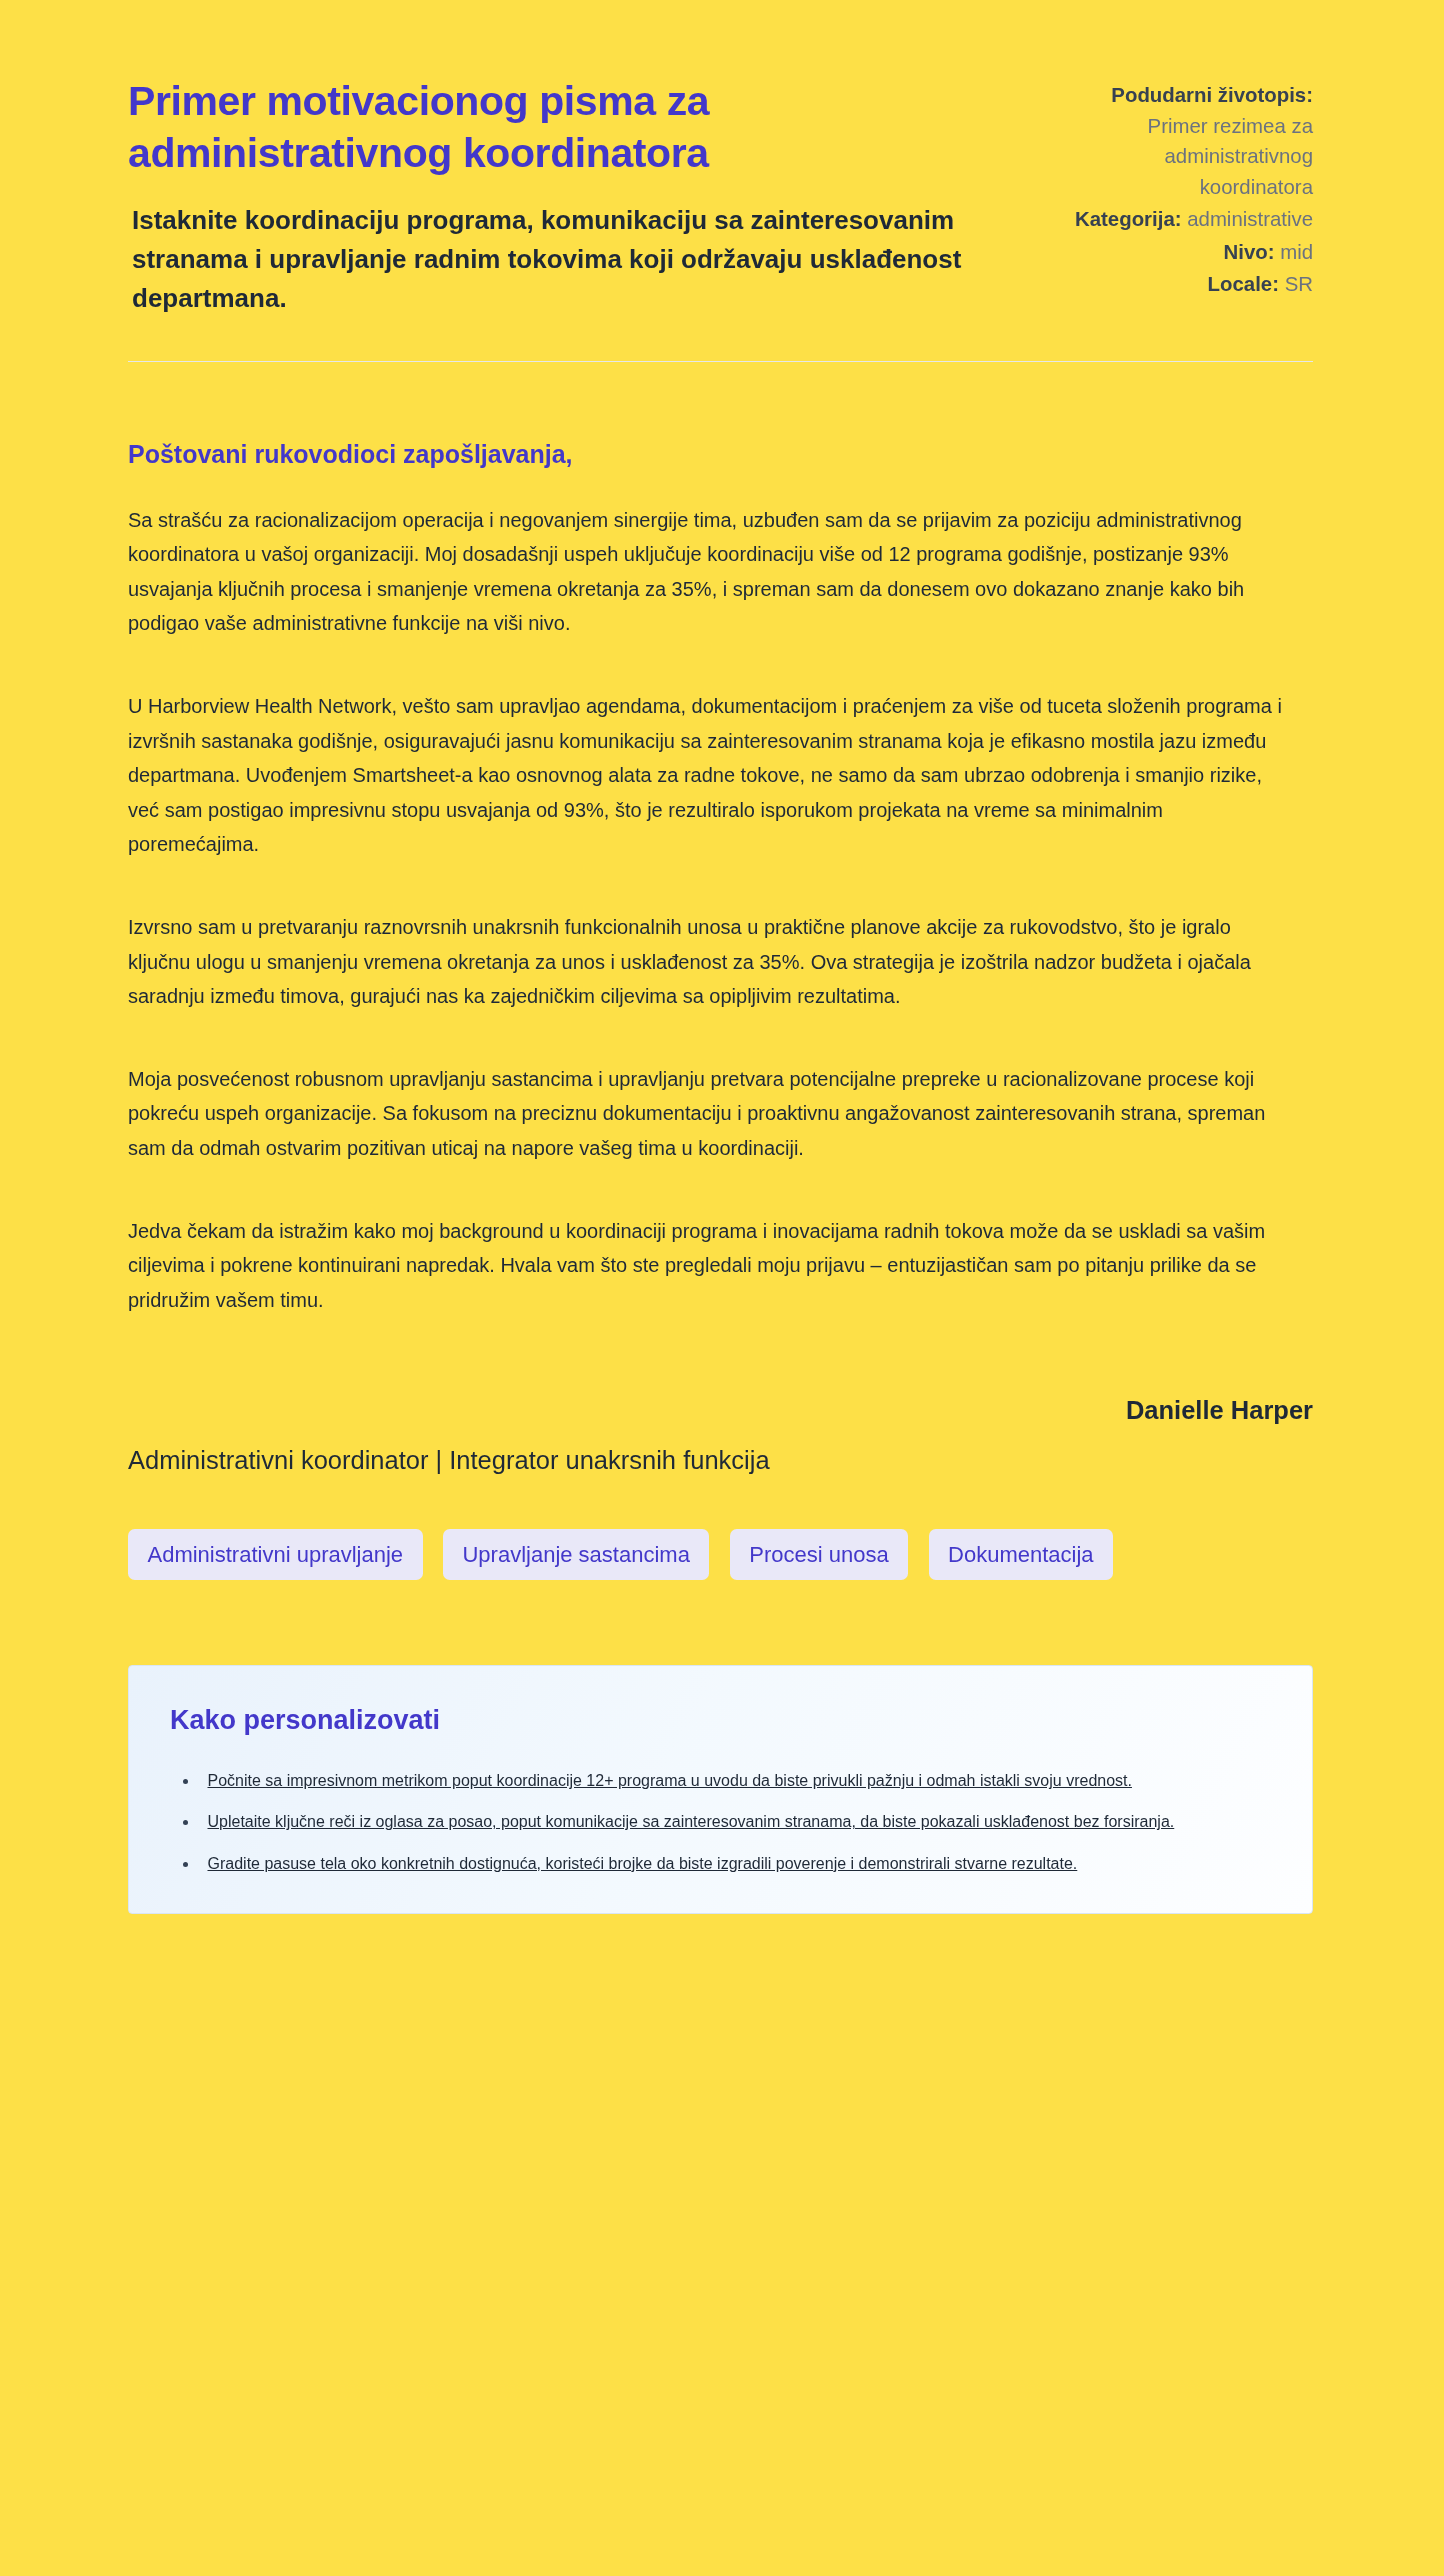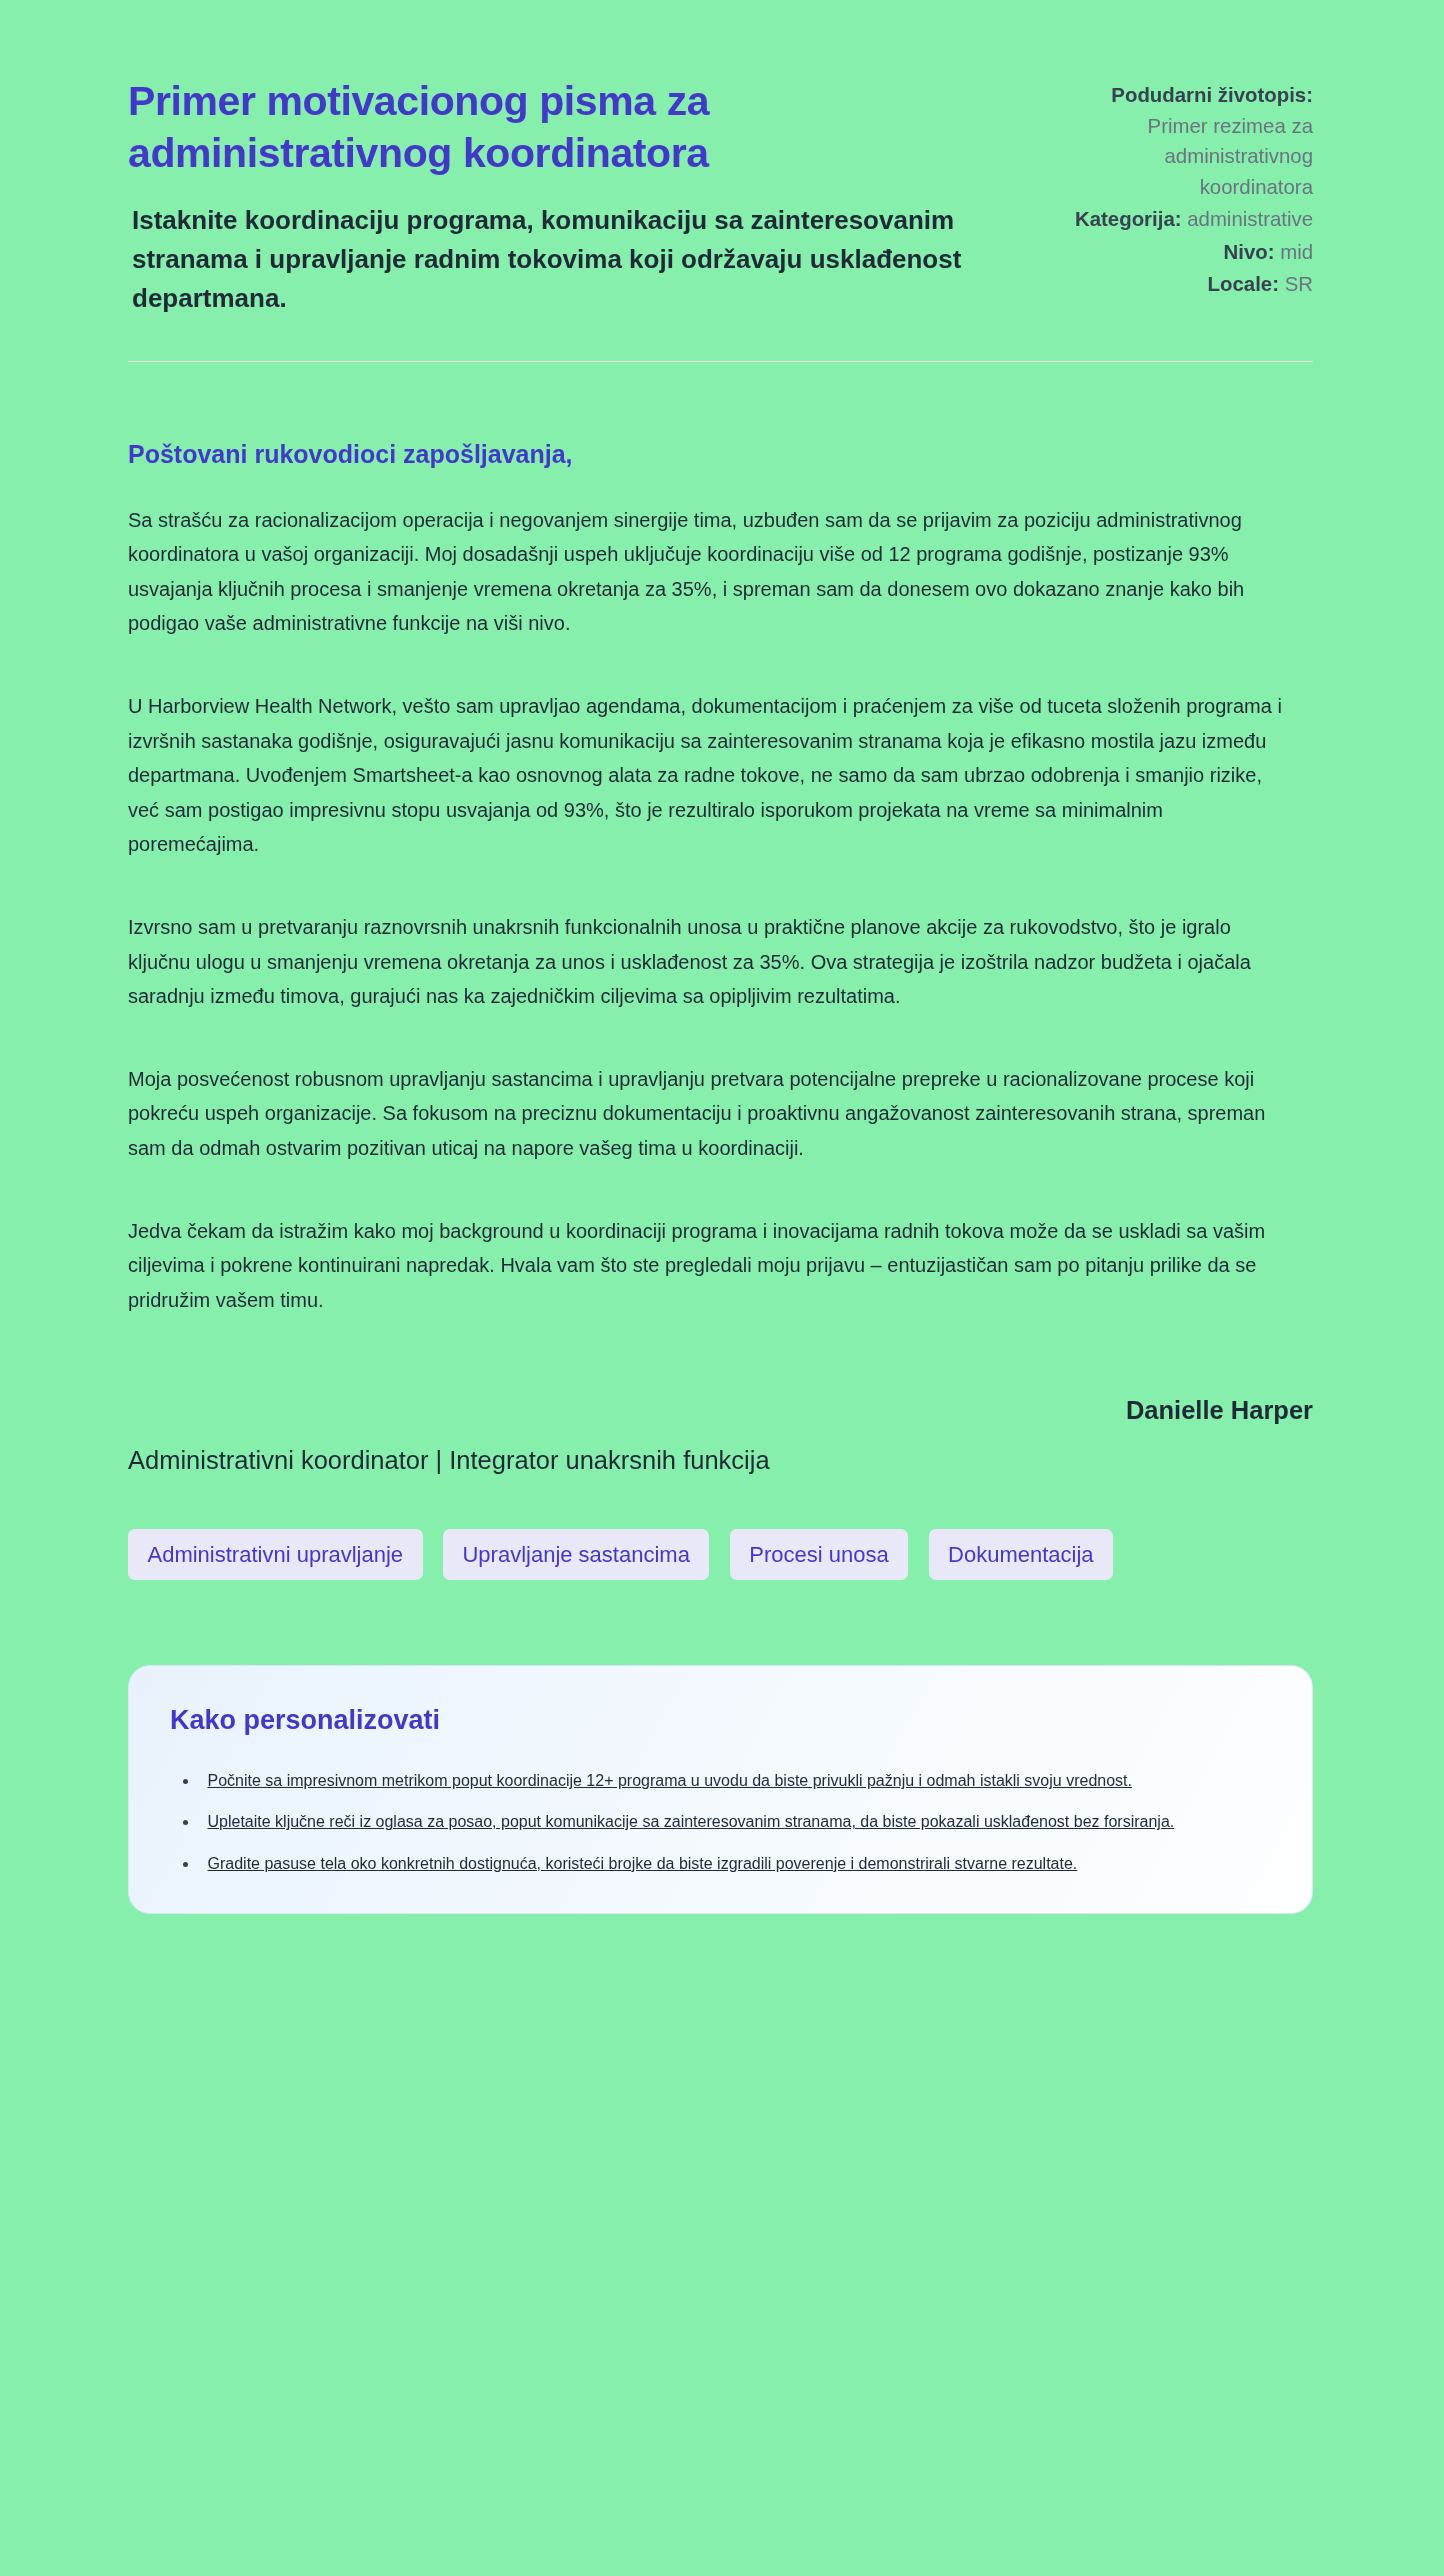--- a/index.html
+++ b/index.html
@@ -18,21 +18,21 @@
   body{
     font-family:"Liberation Sans", sans-serif;
     color:var(--text);
     -webkit-font-smoothing:antialiased;
   }
   .page{
     width:1444px;
     height:2576px;
     padding:75px 131px 68px 128px;
     overflow:hidden;
-    background:#86efac;
+    background:#fde047;
   }
   
   .header{
     display:flex;
     justify-content:space-between;
     align-items:flex-start;
     gap:51px;
   }
   .header-left{max-width:858px;}
   .title{
@@ -115,21 +115,21 @@
     line-height:1;
     font-weight:400;
     padding:14.4px 19.5px;
     border-radius:6.8px;
     white-space:nowrap;
   }
   
   .tips{
     margin-top:85px;
     border:1.7px solid var(--box-border);
-    border-radius:22px;
+    border-radius:4px;
     background:linear-gradient(118deg, var(--box-bg-start) 0%, #f3f9fe 45%, var(--box-bg-end) 100%);
     padding:39px 41px 36px 41px;
     max-width:1186px;
   }
   .tips-title{
     margin:0;
     font-size:27px;
     font-weight:700;
     color:var(--accent);
   }

